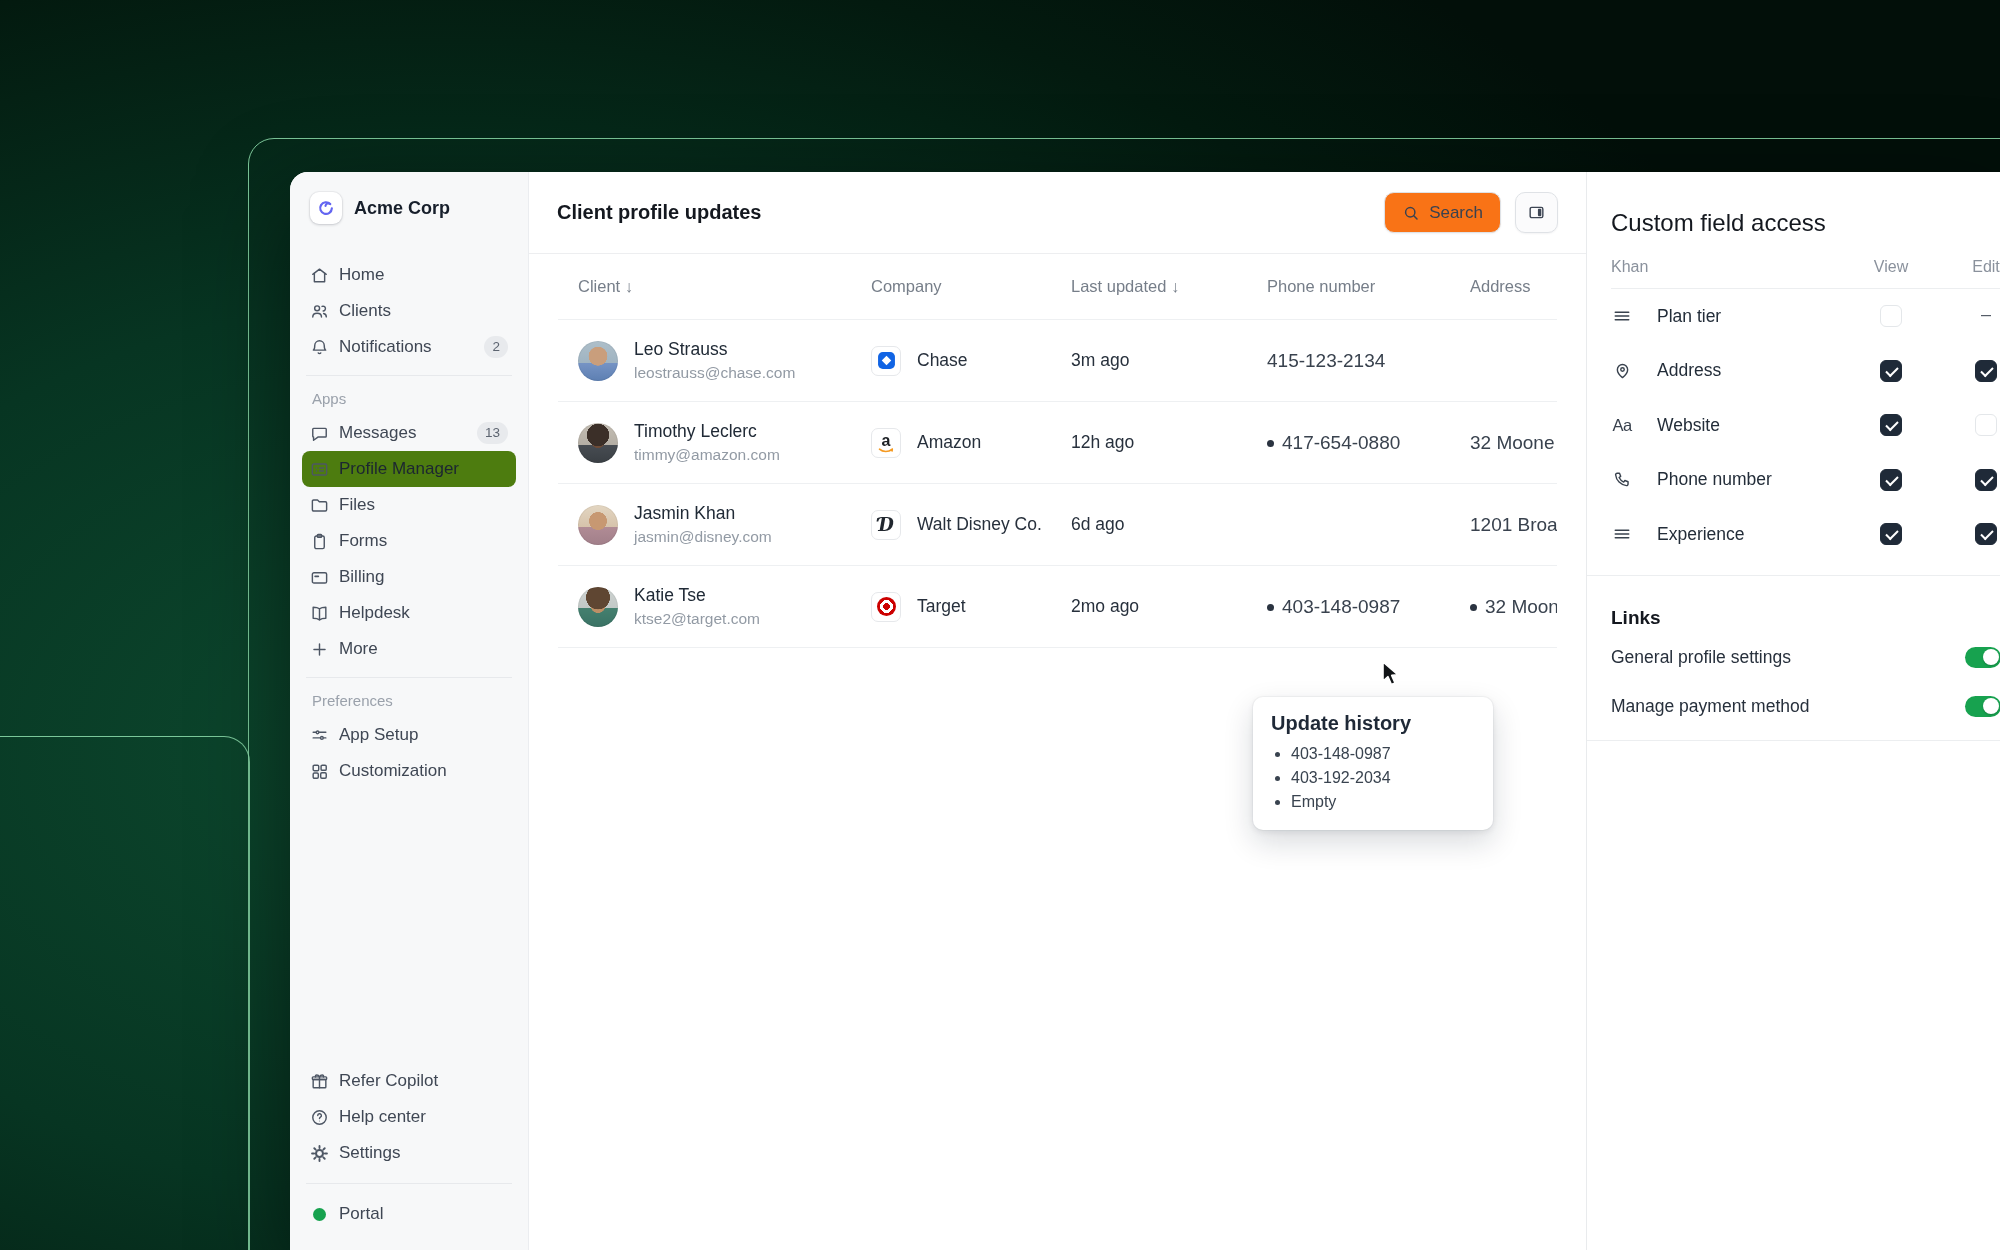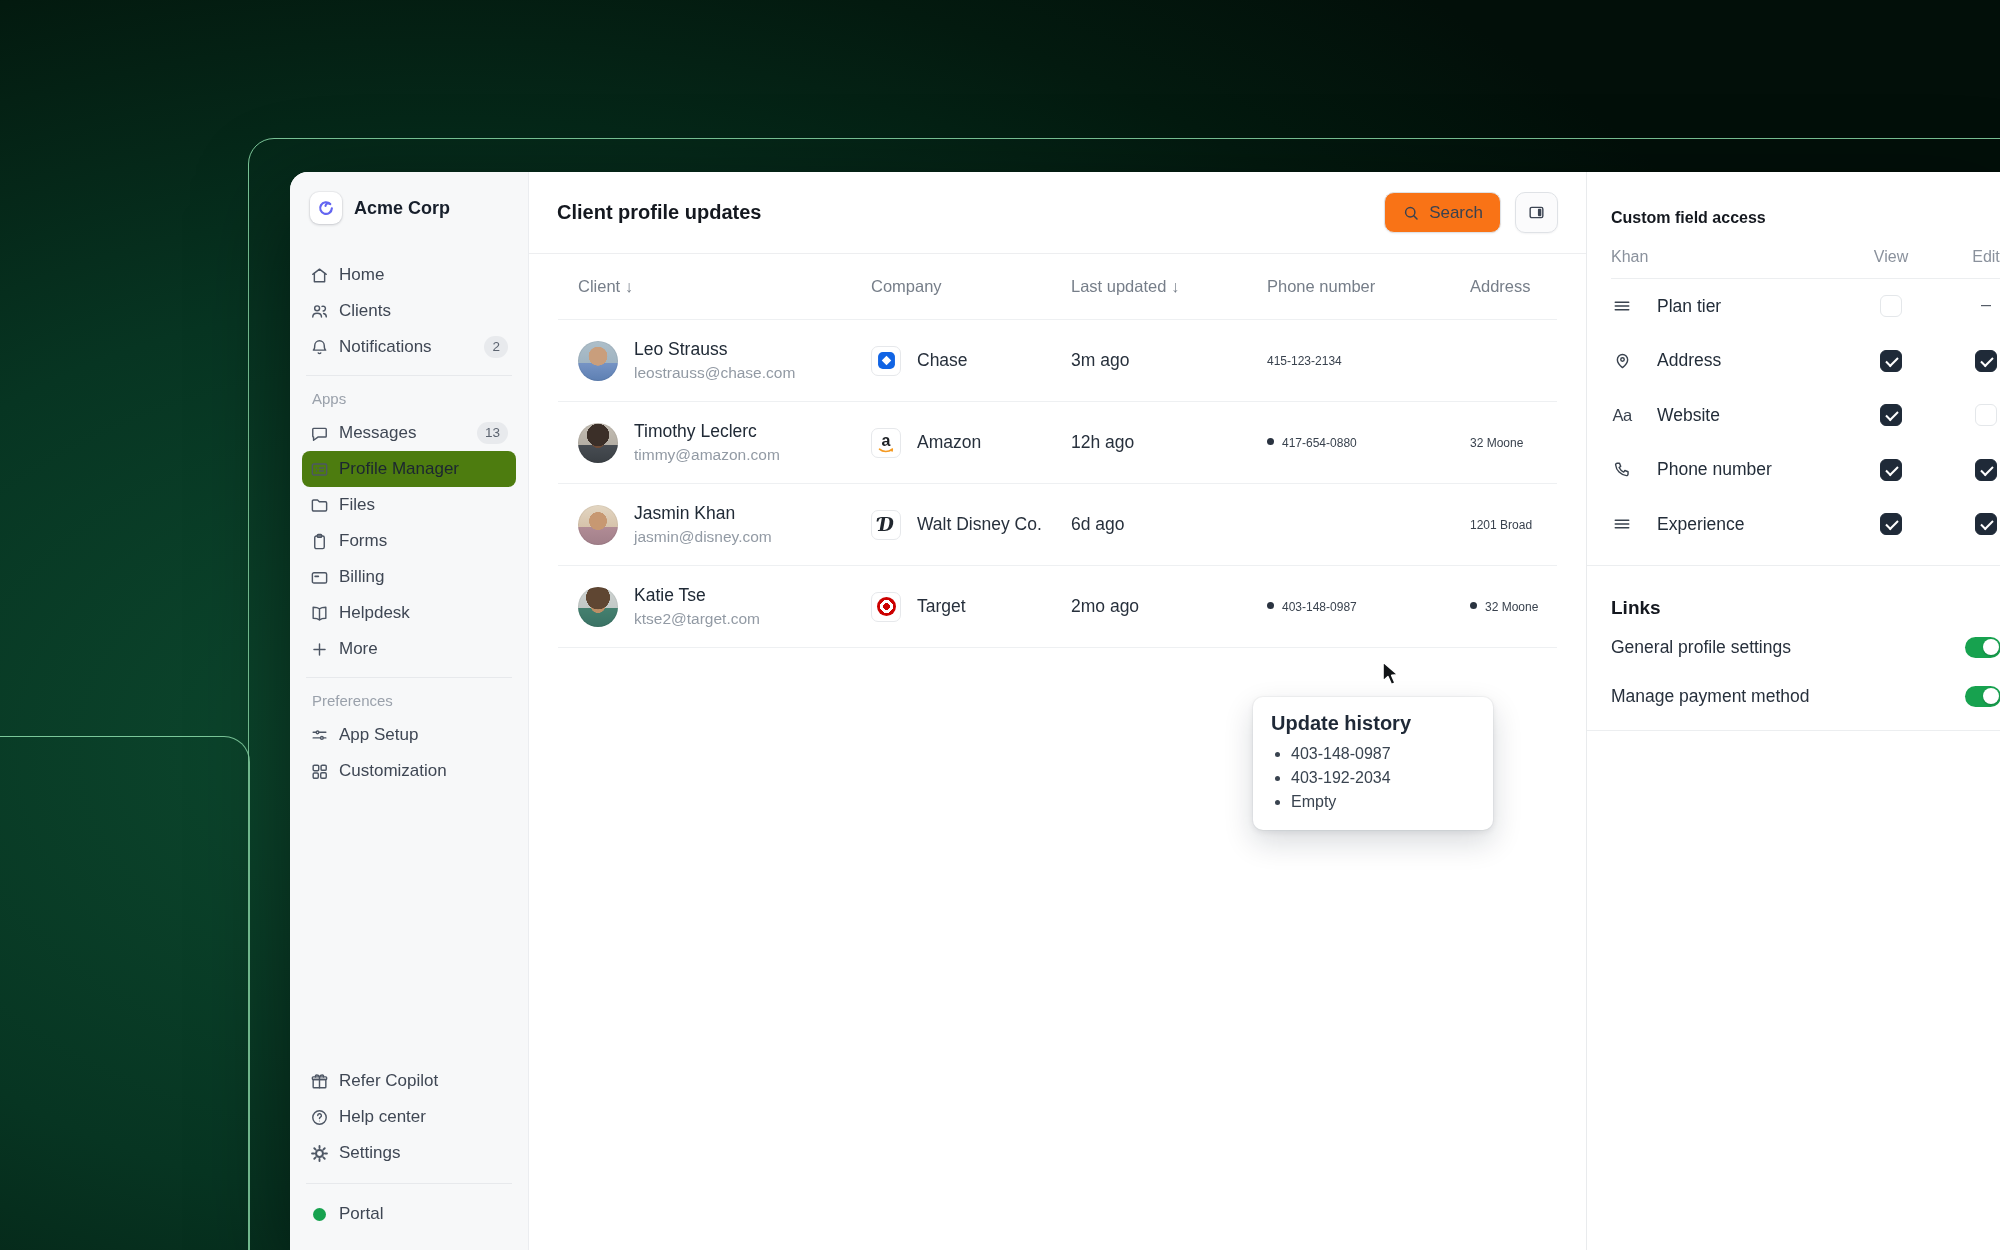--- a/index.html
+++ b/index.html
@@ -106,21 +106,21 @@
   .av-jasmin { background:radial-gradient(circle at 50% 40%, #c79872 0 28%, rgba(0,0,0,0) 29%), linear-gradient(180deg,#e3d6c2 0%,#d6c3ab 55%,#b08b94 56%,#a17f8a 100%); }
   .av-katie { background:radial-gradient(circle at 50% 26%, #5f4632 0 33%, rgba(0,0,0,0) 34%), radial-gradient(circle at 50% 46%, #bd8f66 0 25%, rgba(0,0,0,0) 26%), linear-gradient(180deg,#cfd4d2 0%,#c2c8c6 52%,#44806f 53%,#3a7264 100%); }
   .client-name { font-size:17.5px; font-weight:500; color:#202a36; line-height:1.25; }
   .client-email { font-size:15.5px; color:#929aa4; margin-top:3px; }
   .cell-company { display:flex; align-items:center; gap:16px; font-size:17.5px; color:#27303c; }
   .logo-box {
     width:30px; height:30px; border:1px solid #e6e8eb; border-radius:7px; background:#fff;
     display:flex; align-items:center; justify-content:center; flex:0 0 30px;
   }
   .cell-updated { font-size:17.5px; color:#27303c; }
-  .cell-phone, .cell-address { font-size:12px; color:#39424e; white-space:nowrap; overflow:hidden; }
+  .cell-phone, .cell-address { font-size:19px; color:#39424e; white-space:nowrap; overflow:hidden; }
   .dot { display:none; width:7px; height:7px; border-radius:50%; background:#2a3340; margin-right:8px; vertical-align:2px; }
   .dot.checked { display:inline-block; }
 
   
   .amazon-a { position:relative; width:16px; height:20px; text-align:center; }
   .amazon-a .a-char { font-size:16px; font-weight:700; color:#1b1f24; line-height:15px; display:block; }
   
   .target-logo { width:19px; height:19px; border-radius:50%;
     background:radial-gradient(circle, #cc0000 0 3.6px, #ffffff 3.6px 6.4px, #cc0000 6.4px 9.5px); }
   .disney-d { font-family:"DejaVu Serif", serif; font-style:italic; font-weight:700; font-size:18px; color:#20262e; }
@@ -133,21 +133,21 @@
     z-index:30;
   }
   .tooltip-title { font-size:20px; font-weight:600; color:#1f2937; margin-bottom:7px; }
   .tooltip ul { margin-left:20px; }
   .tooltip li { font-size:16px; color:#39434f; line-height:24px; }
   .cursor { position:absolute; left:1378px; top:660px; z-index:40; }
 
   
   .right-panel { width:414px; flex:0 0 414px; border-left:1px solid #e9ebed; display:flex; flex-direction:column; }
   .panel-pad { padding-left:24px; position:relative; }
-  .panel-title { font-size:16px; font-weight:700; color:#14181f; padding-top:37px; }
+  .panel-title { font-size:24px; font-weight:400; color:#14181f; padding-top:37px; }
   .fields-header { position:relative; height:30px; margin-top:21px; font-size:16px; color:#8a919c; }
   .col-label-view { position:absolute; left:280px; transform:translateX(-50%); }
   .col-label-edit { position:absolute; left:375px; transform:translateX(-50%); }
   .panel-divider { border:none; border-top:1px solid #eceef0; }
   .panel-divider.inset { margin-left:24px; }
 
   .field-row { position:relative; height:54.5px; display:flex; align-items:center; gap:24px; }
   .field-icon { width:22px; color:#39424e; display:flex; align-items:center; justify-content:center; flex:0 0 22px; }
   .field-label { font-size:17.5px; color:#232d39; }
   .aa-glyph { font-size:16.5px; color:#39424e; font-weight:500; letter-spacing:-.5px; }

